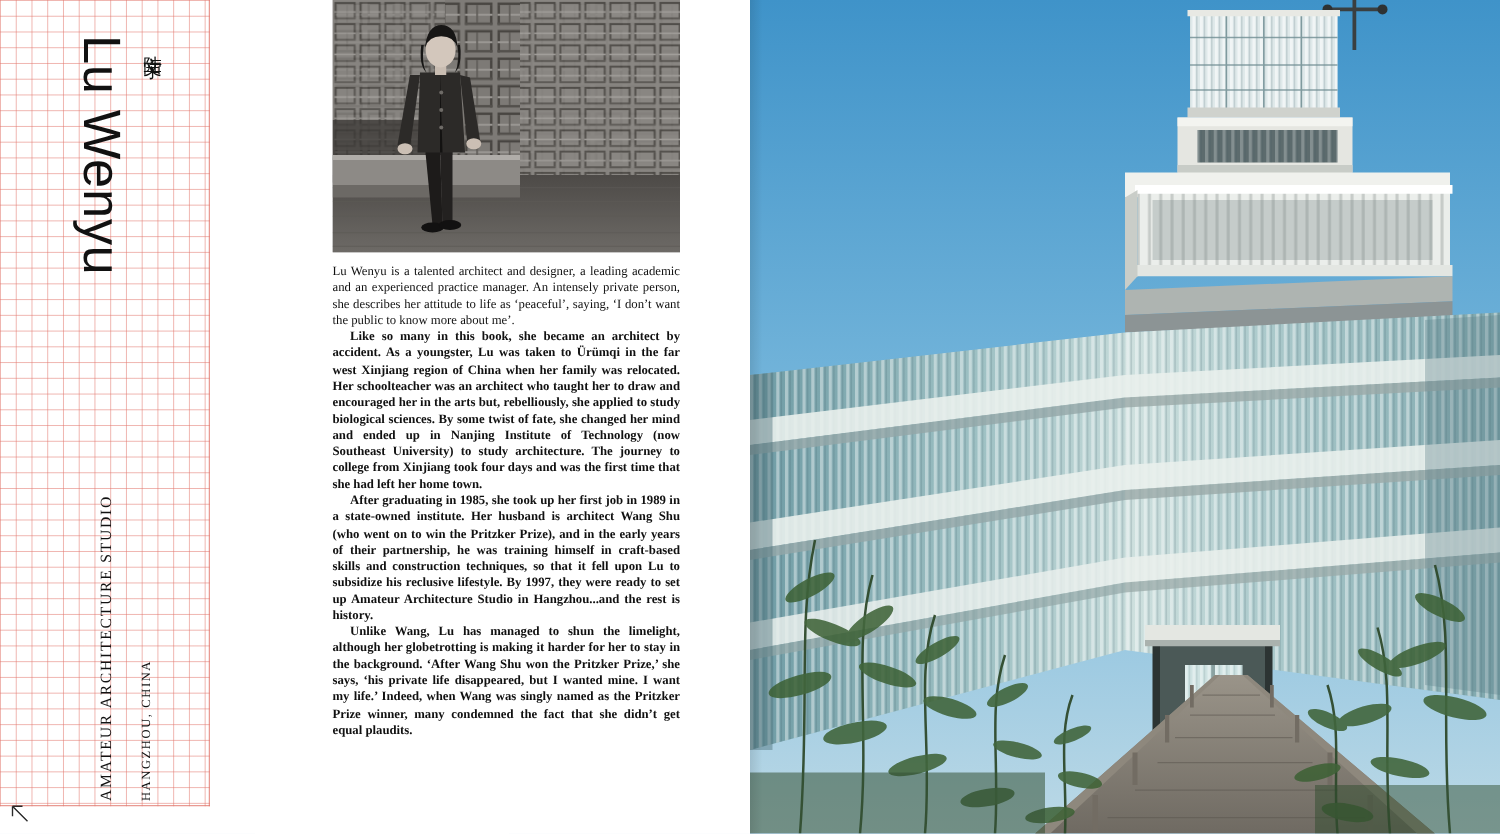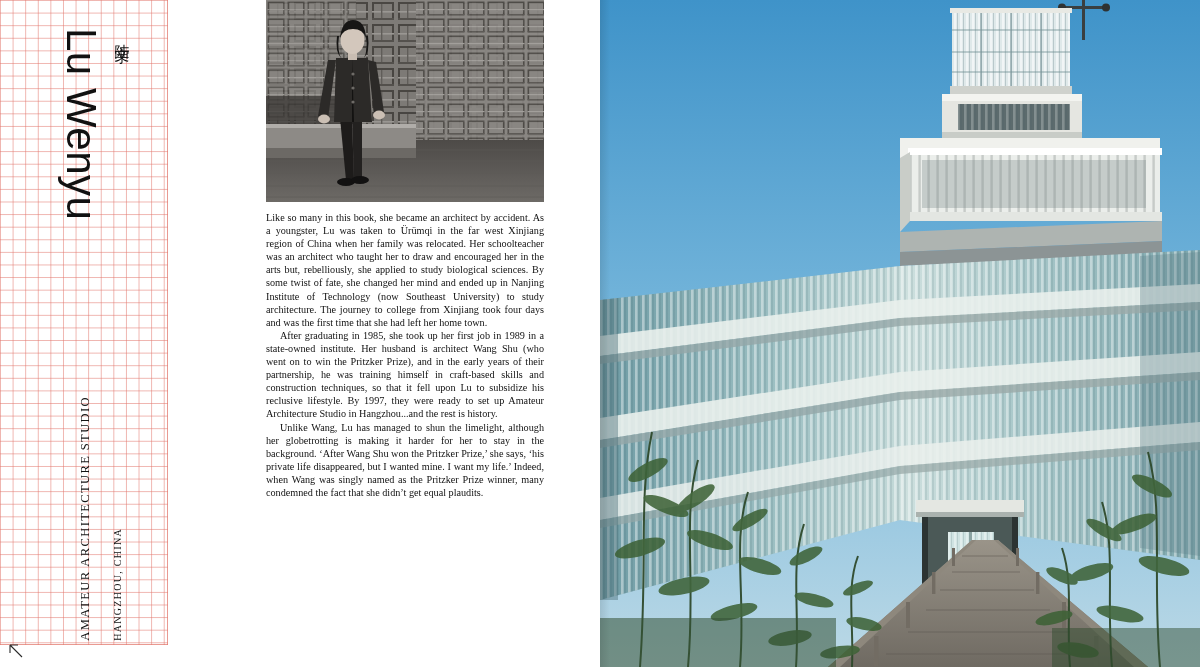--- a/index.html
+++ b/index.html
@@ -107,21 +107,21 @@
   .body-col {
     position: absolute;
     left: 266px; top: 211px;
     width: 278px;
     font-size: 10.2px;
     line-height: 13.1px;
     color: #111;
     text-align: justify;
   }
   .body-col p { text-indent: 0; }
-  .body-col p + p { text-indent: 14px; }
+  .body-col p + p { text-indent: 14px; font-weight: bold; }
 
   
   .right-page {
     position: relative;
     width: 600px; height: 667px;
     flex: 0 0 600px;
     overflow: hidden;
     background: #7ab4d8;
   }
   .right-page svg { display: block; }
@@ -232,20 +232,21 @@
           <ellipse cx="86.5" cy="40" rx="12" ry="14" fill="#d3c7bc"></ellipse>
 
           <path d="M74 38 q2 -18 13 -18 q12 0 13 18 q-3 -9 -13 -9 q-10 0 -13 9 Z" fill="#171615"></path>
           <path d="M73 36 q-2 14 2 22 q-6 -6 -4 -22 Z" fill="#171615"></path>
           <path d="M100 36 q2 14 -2 22 q6 -6 4 -22 Z" fill="#171615"></path>
         </g>
       </svg>
     </div>
 
     <div class="body-col">
+      <p>Lu Wenyu is a talented architect and designer, a leading academic and an experienced practice manager. An intensely private person, she describes her attitude to life as ‘peaceful’, saying, ‘I don’t want the public to know more about me’.</p>
       <p>Like so many in this book, she became an architect by accident. As a youngster, Lu was taken to Ürümqi in the far west Xinjiang region of China when her family was relocated. Her schoolteacher was an architect who taught her to draw and encouraged her in the arts but, rebelliously, she applied to study biological sciences. By some twist of fate, she changed her mind and ended up in Nanjing Institute of Technology (now Southeast University) to study architecture. The journey to college from Xinjiang took four days and was the first time that she had left her home town.</p>
       <p>After graduating in 1985, she took up her first job in 1989 in a state-owned institute. Her husband is architect Wang Shu (who went on to win the Pritzker Prize), and in the early years of their partnership, he was training himself in craft-based skills and construction techniques, so that it fell upon Lu to subsidize his reclusive lifestyle. By 1997, they were ready to set up Amateur Architecture Studio in Hangzhou...and the rest is history.</p>
       <p>Unlike Wang, Lu has managed to shun the limelight, although her globetrotting is making it harder for her to stay in the background. ‘After Wang Shu won the Pritzker Prize,’ she says, ‘his private life disappeared, but I wanted mine. I want my life.’ Indeed, when Wang was singly named as the Pritzker Prize winner, many condemned the fact that she didn’t get equal plaudits.</p>
     </div>
   </div>
 
   <div class="right-page">
     <svg width="600" height="667" viewBox="0 0 600 667" preserveAspectRatio="xMidYMid slice">
       <defs>
         <linearGradient id="sky" x1="0" y1="0" x2="0" y2="1">

